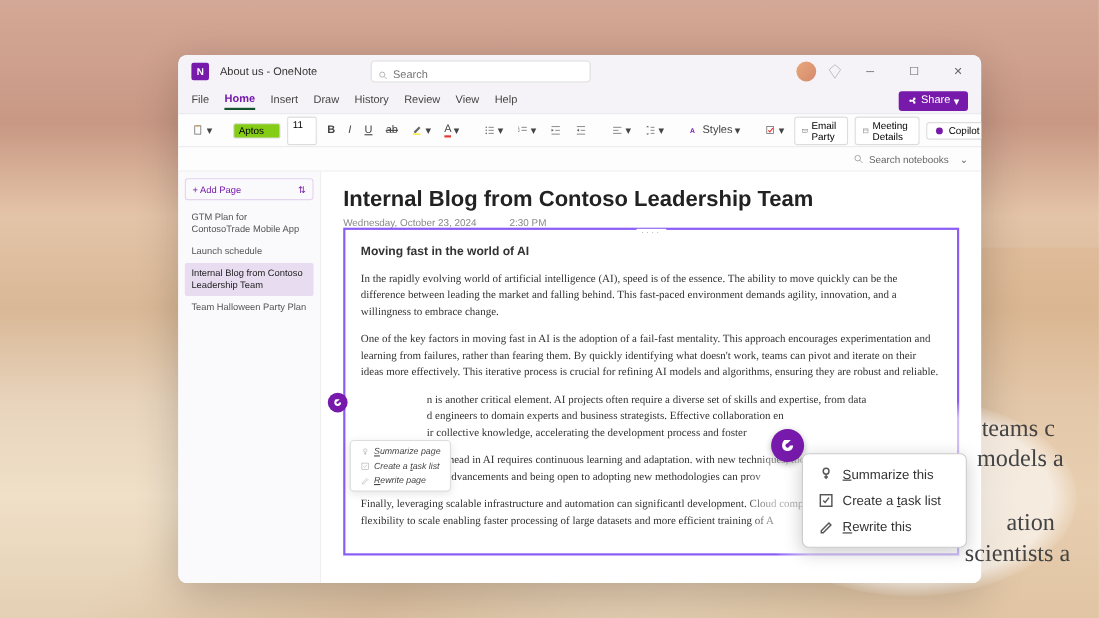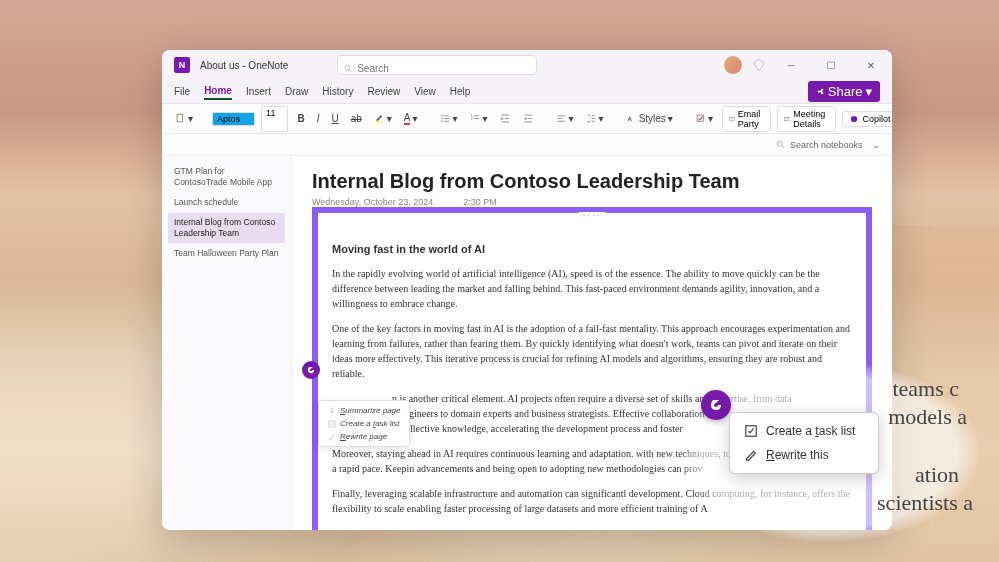--- a/index.html
+++ b/index.html
@@ -16,44 +16,44 @@
 .search-box svg { width: 10px; height: 10px; opacity: 0.5; margin-right: 4px; }
 .search-box input { border: none; outline: none; font-size: 10px; width: 100%; background: transparent; }
 .title-right { display: flex; align-items: center; gap: 10px; margin-left: auto; }
 .avatar { width: 18px; height: 18px; border-radius: 50%; background: linear-gradient(135deg, #e8a87c, #d4896c); }
 .diamond { width: 14px; height: 14px; opacity: 0.5; }
 .winbtn { width: 30px; height: 20px; display: flex; align-items: center; justify-content: center; font-size: 10px; color: #666; cursor: pointer; }
 
 .menubar { height: 24px; display: flex; align-items: center; padding: 0 12px; gap: 14px; font-size: 10px; border-bottom: 1px solid #e8e6ea; background: #f5f3f7; justify-content: flex-end; }
 .menu-item { color: #444; cursor: pointer; padding: 2px 0; }
 .menu-item.active { color: #7719aa; border-bottom: 2px solid #14532d; font-weight: 600; }
-.share-btn { margin-left: auto; background: #7719aa; color: #fff; font-size: 13px; padding: 3px 8px; border-radius: 3px; display: flex; align-items: center; gap: 3px; }
+.share-btn { margin-left: auto; background: #7719aa; color: #fff; font-size: 10px; padding: 3px 8px; border-radius: 3px; display: flex; align-items: center; gap: 3px; }
 
 .toolbar { height: 30px; display: flex; align-items: center; padding: 0 10px; gap: 6px; background: #fdfdfd; border-bottom: 1px solid #e8e6ea; font-size: 10px; }
 .tb-btn { display: flex; align-items: center; gap: 2px; padding: 2px 3px; color: #444; cursor: pointer; }
 .tb-btn svg { width: 11px; height: 11px; }
 .tb-sep { width: 1px; height: 16px; background: #ddd; margin: 0 2px; }
-.font-select { font-size: 9px; border: 1px solid #ddd; padding: 1px 14px 1px 4px; border-radius: 2px; background: #0ea5e9; }
+.font-select { font-size: 9px; border: 1px solid #ddd; padding: 1px 14px 1px 4px; border-radius: 2px; background: #84cc16; }
 .size-select { font-size: 9px; border: 1px solid #ddd; padding: 1px 12px 13px 4px; border-radius: 2px; background: #fff; width: 28px; }
 .tb-right { margin-left: auto; display: flex; gap: 6px; align-items: center; }
 .tb-pill { font-size: 9px; padding: 2px 6px; border: 1px solid #ddd; border-radius: 3px; display: flex; align-items: center; gap: 3px; background: #fff; }
 
 .searchbar2 { height: 22px; display: flex; justify-content: flex-end; align-items: center; padding: 0 12px; background: #fdfdfd; border-bottom: 1px solid #eee; font-size: 9px; color: #666; gap: 4px; }
 
 .body-area { flex: 1; display: flex; overflow: hidden; }
 
 .sidebar { width: 130px; background: #faf9fb; border-right: 1px solid #eee; padding: 6px; font-size: 8.5px; }
 .add-page { color: #7719aa; padding: 4px 6px; border: 1px solid #e4d4ee; border-radius: 3px; margin-bottom: 6px; display: flex; align-items: center; justify-content: space-between; }
 .page-item { padding: 4px 6px; color: #555; cursor: pointer; line-height: 1.3; margin-bottom: 1px; }
 .page-item.active { background: #e8dcf0; border-radius: 2px; color: #222; font-weight: 500; }
 
 .canvas { flex: 1; background: #fff; padding: 14px 20px; overflow: hidden; position: relative; }
 .page-title { font-size: 20px; font-weight: 600; color: #222; margin-bottom: 4px; }
 .page-meta { font-size: 9px; color: #888; margin-bottom: 0; display: flex; gap: 30px; }
-.content-box { border: 6px solid #8b5cf6; padding: 28px 14px; font-size: 10px; line-height: 1.5; color: #333; position: relative; }
+.content-box { border: 2px solid #8b5cf6; padding: 12px 14px; font-size: 10px; line-height: 1.5; color: #333; position: relative; }
 .content-box::before { content: '····'; position: absolute; top: -1px; left: 50%; transform: translateX(-50%); font-size: 8px; color: #999; letter-spacing: 2px; background: #fff; padding: 0 4px; line-height: 1; }
 .content-box h3 { font-size: 11px; font-weight: 700; margin-bottom: 8px; }
 .content-box p { margin-bottom: 10px; font-family: Liberation Serif, serif; }
 
 .copilot-badge { position: absolute; left: -16px; top: 148px; width: 18px; height: 18px; background: #7719aa; border-radius: 50%; display: flex; align-items: center; justify-content: center; }
 .copilot-badge svg { width: 10px; height: 10px; fill: #fff; }
 
 .small-menu { position: absolute; left: 156px; top: 350px; background: #fff; border: 1px solid #ddd; border-radius: 4px; box-shadow: 0 2px 8px rgba(0,0,0,0.1); padding: 3px; font-size: 8px; z-index: 5; }
 .small-menu-item { padding: 2px 6px; display: flex; align-items: center; gap: 4px; color: #444; cursor: pointer; white-space: nowrap; font-style: italic; }
 .small-menu-item svg { width: 8px; height: 8px; opacity: 0.6; }
@@ -213,20 +213,24 @@
     <svg width="10" height="10" viewBox="0 0 16 16">
         <circle cx="6" cy="6" r="4" fill="none" stroke="#888"></circle>
         <line x1="9" y1="9" x2="13" y2="13" stroke="#888"></line>
       </svg>
     <span>Search notebooks</span>
     <span style="margin-left:6px">⌄</span>
   </div>
 
   <div class="body-area">
     <div class="sidebar">
+      <div class="add-page">
+        <span>+ <span>Add Page</span></span>
+        <span>⇅</span>
+      </div>
       <div class="page-item">GTM Plan for ContosoTrade Mobile App</div>
       <div class="page-item">Launch schedule</div>
       <div class="page-item active">Internal Blog from Contoso Leadership Team</div>
       <div class="page-item">Team Halloween Party Plan</div>
     </div>
 
     <div class="canvas">
       <div class="page-title">Internal Blog from Contoso Leadership Team</div>
       <div class="page-meta">
         <span>Wednesday, October 23, 2024</span>
@@ -285,20 +289,27 @@
     <div class="zoom-bg-text" style="right:-24px;top:108px">scientists a</div>
 
     <div class="zoom-badge">
       <svg viewBox="0 0 16 16">
           <path d="M5 3 C5 3 3 5 3 8 C3 11 5 13 8 13 C11 13 13 11 13 8 L10 8 C10 9 9 10 8 10 C7 10 6 9 6 8 C6 7 7 6 8 6 L11 3 Z"></path>
         </svg>
     </div>
     <div class="zoom-menu">
       <div class="zoom-menu-item">
         <svg viewBox="0 0 16 16">
+            <circle cx="8" cy="5" r="3"></circle>
+            <path d="M8 8 L8 13 M6 11 L10 11"></path>
+          </svg>
+        <span><span class="u">S</span>ummarize this</span>
+      </div>
+      <div class="zoom-menu-item">
+        <svg viewBox="0 0 16 16">
             <rect x="2" y="2" width="12" height="12"></rect>
             <path d="M5 8 L7 10 L11 5"></path>
           </svg>
         <span>Create a <span class="u">t</span>ask list</span>
       </div>
       <div class="zoom-menu-item">
         <svg viewBox="0 0 16 16">
             <path d="M3 12 L11 4 L13 6 L5 14 L3 14 Z"></path>
           </svg>
         <span><span class="u">R</span>ewrite this</span>

